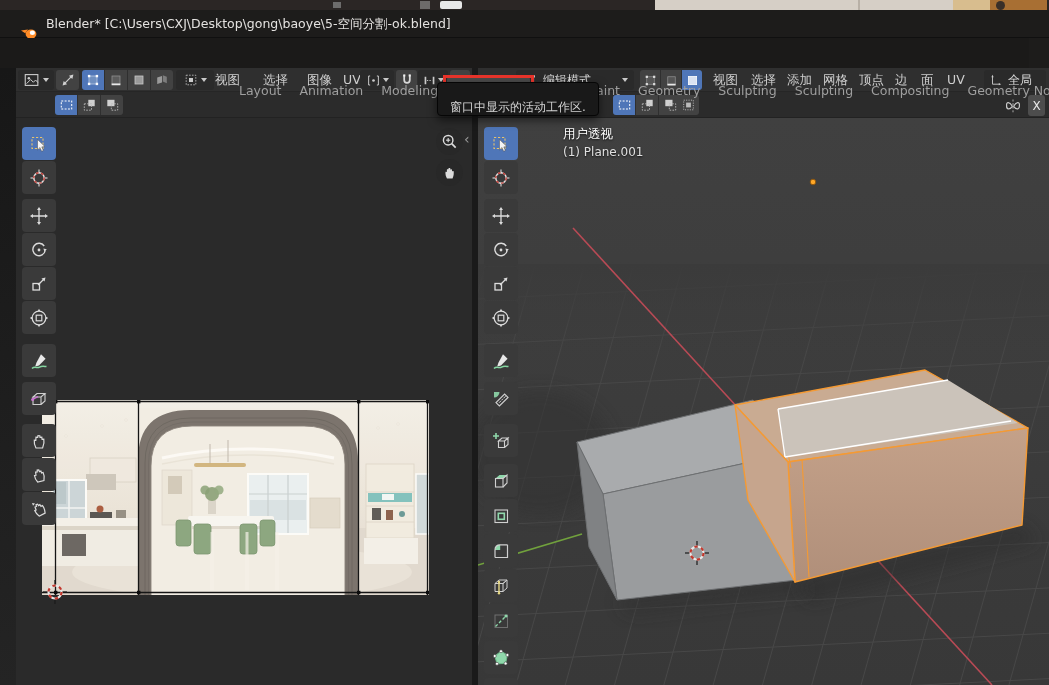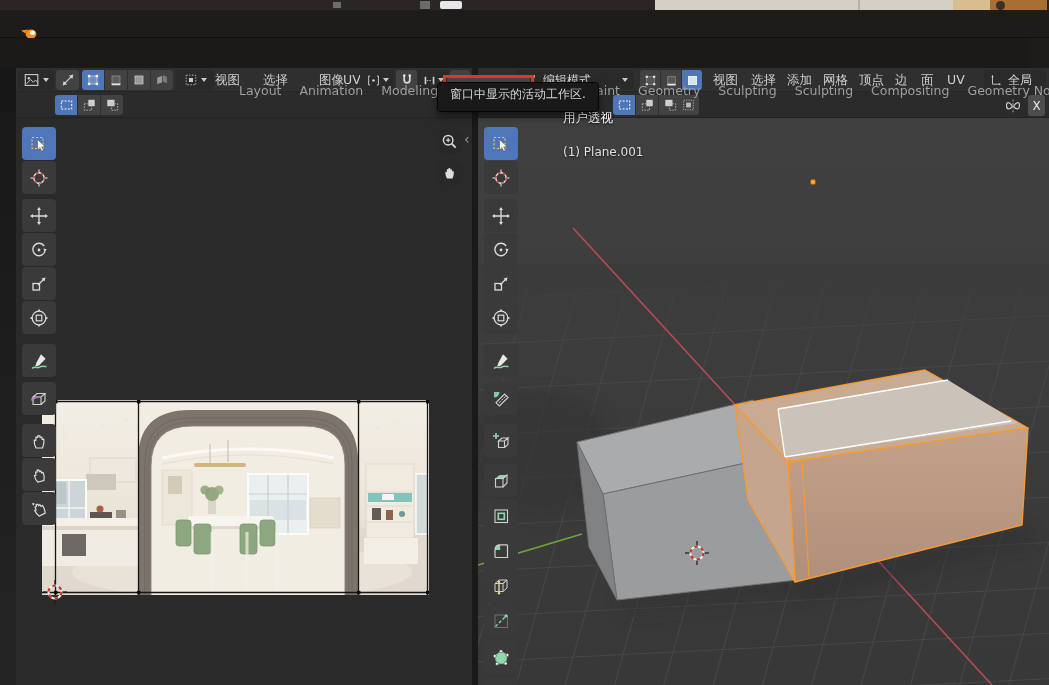--- a/index.html
+++ b/index.html
@@ -38,20 +38,21 @@
   <div class="abs" style="left:996px;top:1px;width:9px;height:9px;border-radius:50%;background:#3a2f28"></div>
 </div>
 
 <div class="abs row" style="left:0;top:10px;width:1049px;height:28px;background:#1d1c1b;border-bottom:1px solid #101010">
   <svg class="abs" style="left:20px;top:15px" width="18" height="16" viewBox="0 0 18 16">
     <ellipse cx="11" cy="9" rx="5.4" ry="4.6" fill="#ff8b26"></ellipse>
     <ellipse cx="12.4" cy="7.8" rx="2.6" ry="2.2" fill="#fff"></ellipse>
     <path d="M1,5.5 L8,4.6 L5.2,8.2 Z" fill="#ff8b26"></path>
     <path d="M4,1.5 L9.5,3.5 L6,5.5 Z" fill="#2a6fb0" opacity="0"></path>
   </svg>
+  <span class="abs" style="left:46px;top:6px;font-size:12.5px;color:#e4e2e0;white-space:nowrap">Blender* [C:\Users\CXJ\Desktop\gong\baoye\5-空间分割-ok.blend]</span>
 </div>
 
 <div class="abs" style="left:0;top:38px;width:1029px;height:30px;background:#1b1a19">
   <svg class="abs" style="left:22px;top:46px" width="17" height="15" viewBox="0 0 18 16">
     <ellipse cx="11" cy="9" rx="5.4" ry="4.6" fill="#e9e9e9"></ellipse>
     <ellipse cx="12.4" cy="7.8" rx="2.6" ry="2.2" fill="#1b1a19"></ellipse>
     <path d="M1,5.5 L8,4.6 L5.2,8.2 Z" fill="#e9e9e9"></path>
   </svg>
   <div class="abs row" style="left:48px;top:41px;gap:14px">
     <span class="menu">文件</span>
@@ -131,21 +132,21 @@
 </div>
 <div class="abs row btn" style="left:176px;top:70px;width:38px;height:20px;background:#2a2a2a">
   <svg width="16" height="16" viewBox="0 0 20 20">
     <rect x="4" y="4" width="12" height="12" fill="none" stroke="#bbb" stroke-width="1.1" stroke-dasharray="2,1.6"></rect>
     <rect x="7.5" y="7.5" width="5" height="5" fill="#ccc"></rect>
   </svg>
   <span class="chev" style="margin-left:2px"></span>
 </div>
 <span class="hdr-menu" style="left:210px">视图</span>
 <span class="hdr-menu" style="left:258px">选择</span>
-<span class="hdr-menu" style="left:314px">图像</span>
+<span class="hdr-menu" style="left:302px">图像</span>
 <span class="hdr-menu" style="left:338px">UV</span>
 <div class="abs row btn" style="left:360px;top:70px;width:34px;height:20px;background:#2a2a2a">
   <svg width="15" height="15" viewBox="0 0 20 20">
     <path d="M5.5,4 H3.5 V16 H5.5 M14.5,4 H16.5 V16 H14.5" fill="none" stroke="#ccc" stroke-width="1.3"></path>
     <circle cx="10" cy="10" r="1.8" fill="#ccc"></circle>
   </svg>
   <span class="chev" style="margin-left:2px"></span>
 </div>
 <div class="abs btn" style="left:396px;top:70px;width:21px;height:20px">
   <svg width="16" height="16" viewBox="0 0 20 20">
@@ -558,21 +559,21 @@
     <g transform="translate(219,435)">
       <line x1="0" y1="-12" x2="0" y2="-5" stroke="#1a1a1a" stroke-width="1.2"></line>
       <line x1="0" y1="5" x2="0" y2="12" stroke="#1a1a1a" stroke-width="1.2"></line>
       <line x1="-12" y1="0" x2="-5" y2="0" stroke="#1a1a1a" stroke-width="1.2"></line>
       <line x1="5" y1="0" x2="12" y2="0" stroke="#1a1a1a" stroke-width="1.2"></line>
       <circle cx="0" cy="0" r="6.5" fill="none" stroke="#e8e8e8" stroke-width="2.2"></circle>
       <circle cx="0" cy="0" r="6.5" fill="none" stroke="#c3372c" stroke-width="2.2" stroke-dasharray="3.4,3.4"></circle>
     </g>
   </svg>
 </div>
-<span class="ovl" style="left:563px;top:110px">用户透视</span>
+<span class="ovl" style="left:563px;top:126px">用户透视</span>
 <span class="ovl" style="left:563px;top:145px;color:#e0e0e0;font-size:12px">(1) Plane.001</span>
 
 <div class="tool vp on" style="top:127px">
   <svg width="20" height="20" viewBox="0 0 20 20">
     <rect x="3" y="3.5" width="11" height="11" fill="none" stroke="#e7c36d" stroke-width="1.1" stroke-dasharray="2.2,1.8"></rect>
     <path d="M8.5,5.5 L8.5,16 L11,13.6 L12.6,17.3 L14.4,16.5 L12.8,12.9 L16,12.6 Z" fill="#f4f4f4" stroke="#4a4a4a" stroke-width=".5"></path>
   </svg>
 </div>
 <div class="tool vp" style="top:161px">
   <svg width="20" height="20" viewBox="0 0 20 20">
@@ -680,15 +681,15 @@
     <circle cx="3.8" cy="8" r="1.5" fill="#fff" stroke="#444" stroke-width=".6"></circle>
   </svg>
 </div>
 <div class="tool vp" style="top:678px">
   <svg width="20" height="20" viewBox="0 0 20 20">
     <path d="M3,16 A7.5,7.5 0 0 1 17.5,13" fill="none" stroke="#8fd8ab" stroke-width="1.5"></path>
     <circle cx="10" cy="9" r="1.4" fill="#d0d0d0"></circle>
   </svg>
 </div>
 
-<div class="abs" style="left:437px;top:82px;height:30px;background:#191919;border:1px solid #060606;border-radius:4px;box-shadow:0 4px 10px rgba(0,0,0,.55);z-index:100;display:flex;align-items:flex-end;padding:8px 12px">
+<div class="abs" style="left:437px;top:82px;height:30px;background:#191919;border:1px solid #060606;border-radius:4px;box-shadow:0 4px 10px rgba(0,0,0,.55);z-index:100;display:flex;align-items:flex-start;padding:16px 12px">
   <span style="font-size:12px;color:#d2d2d2;white-space:nowrap">窗口中显示的活动工作区.</span>
 </div>
 
 </body></html>

